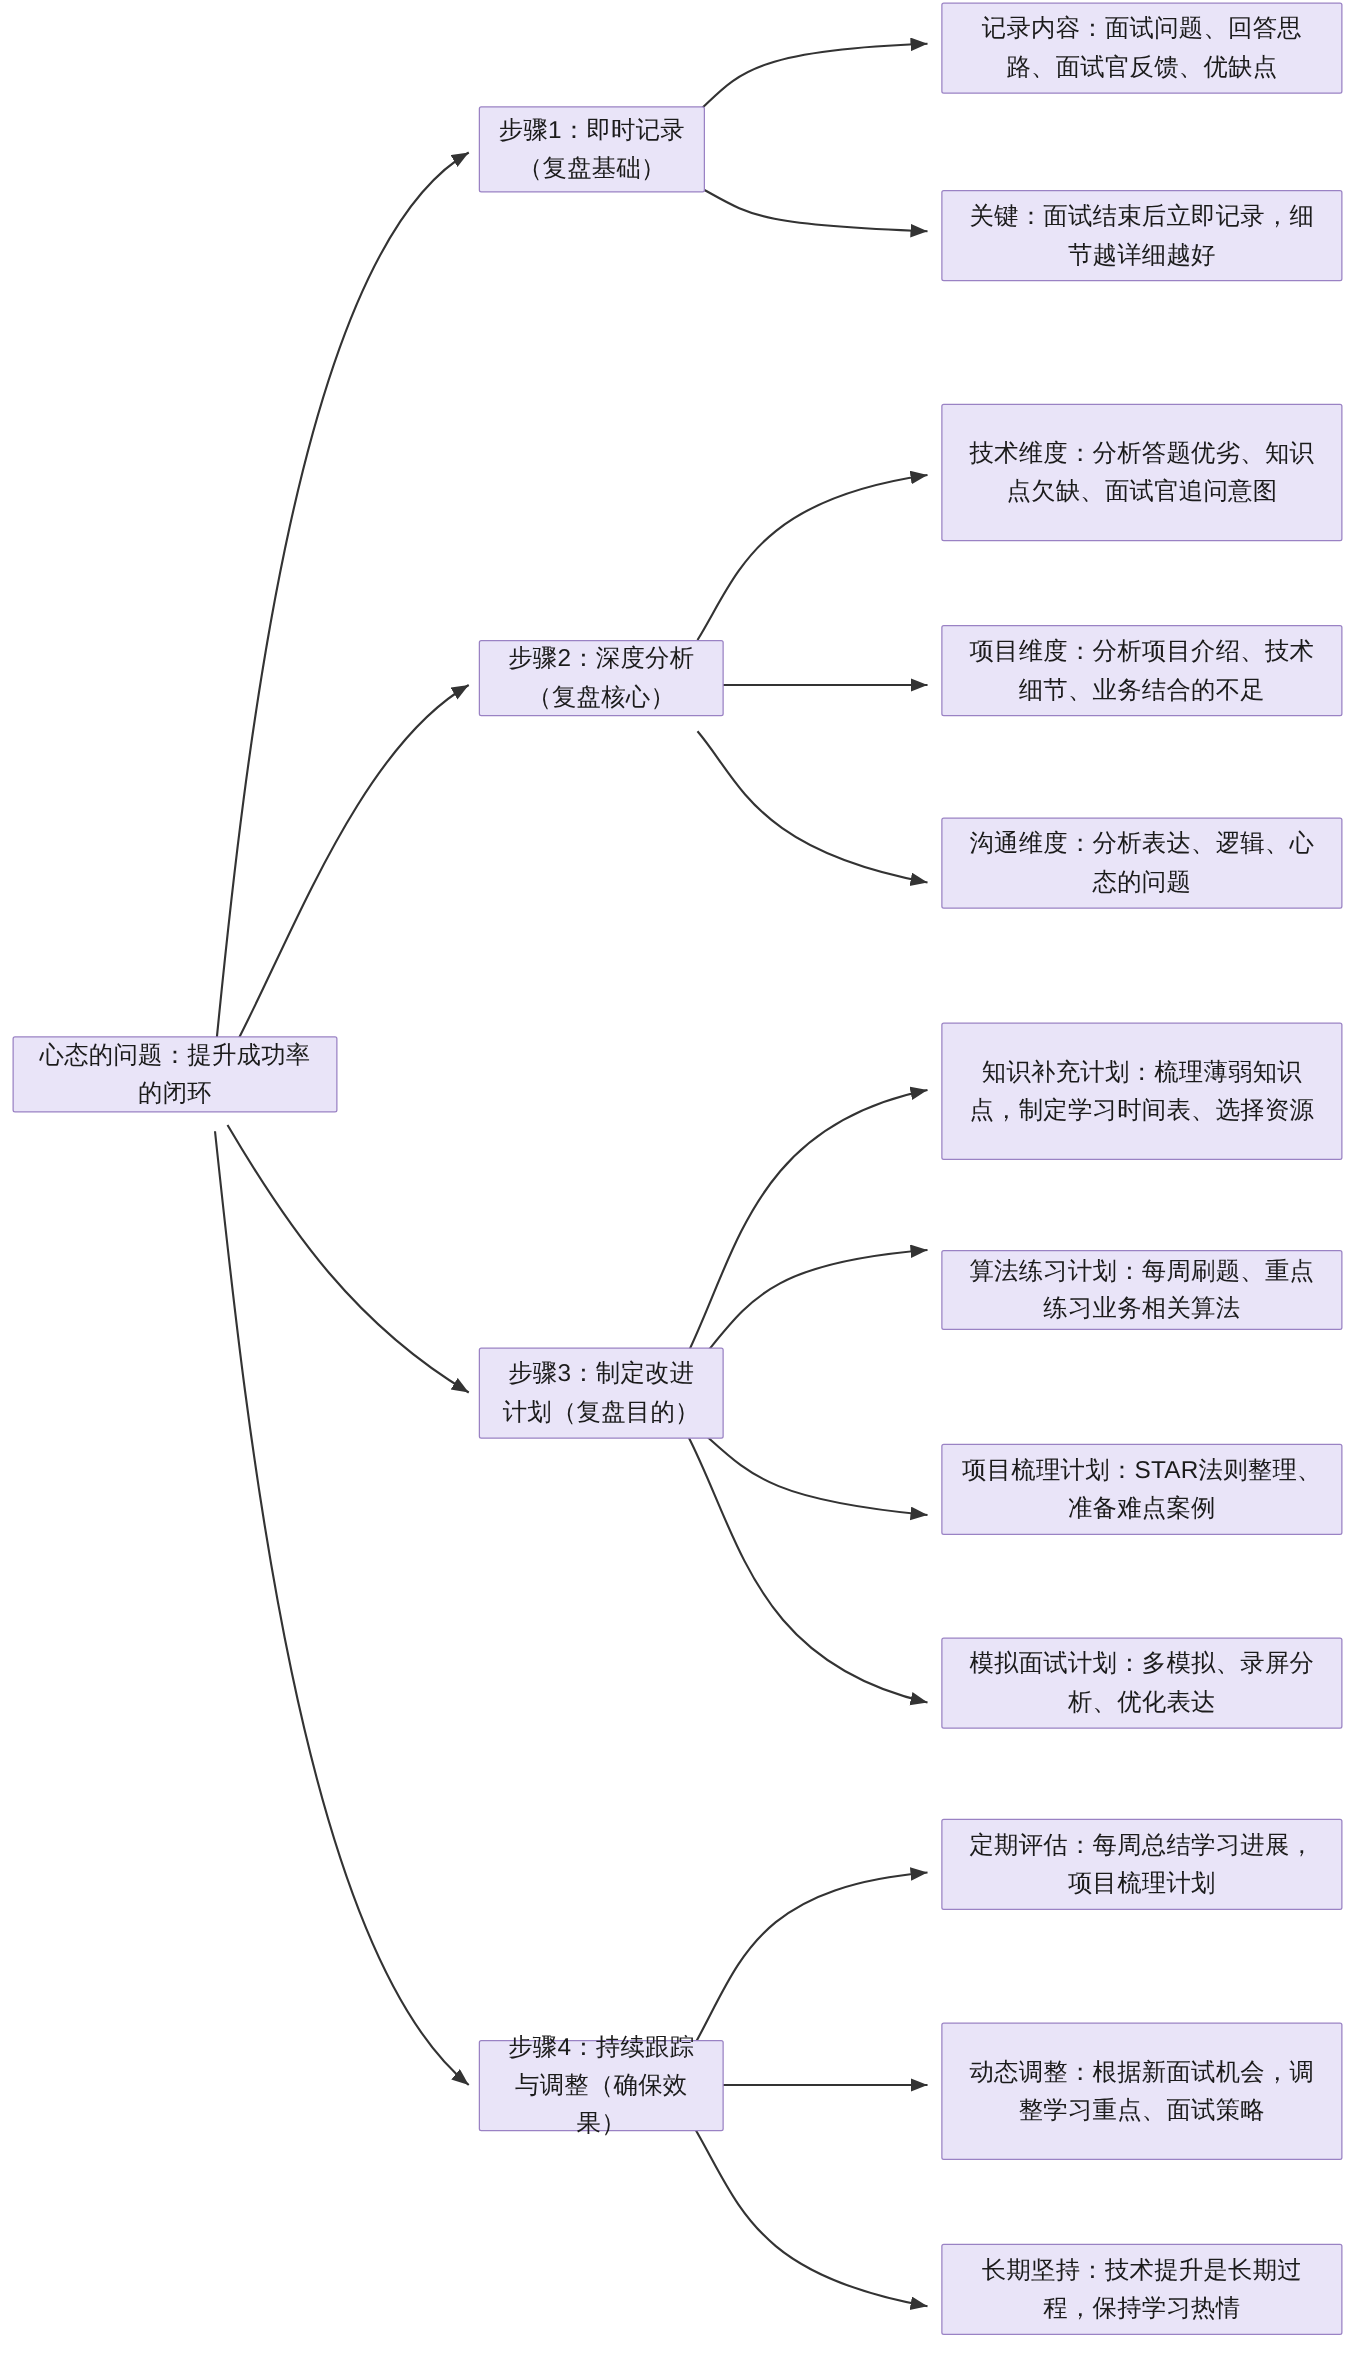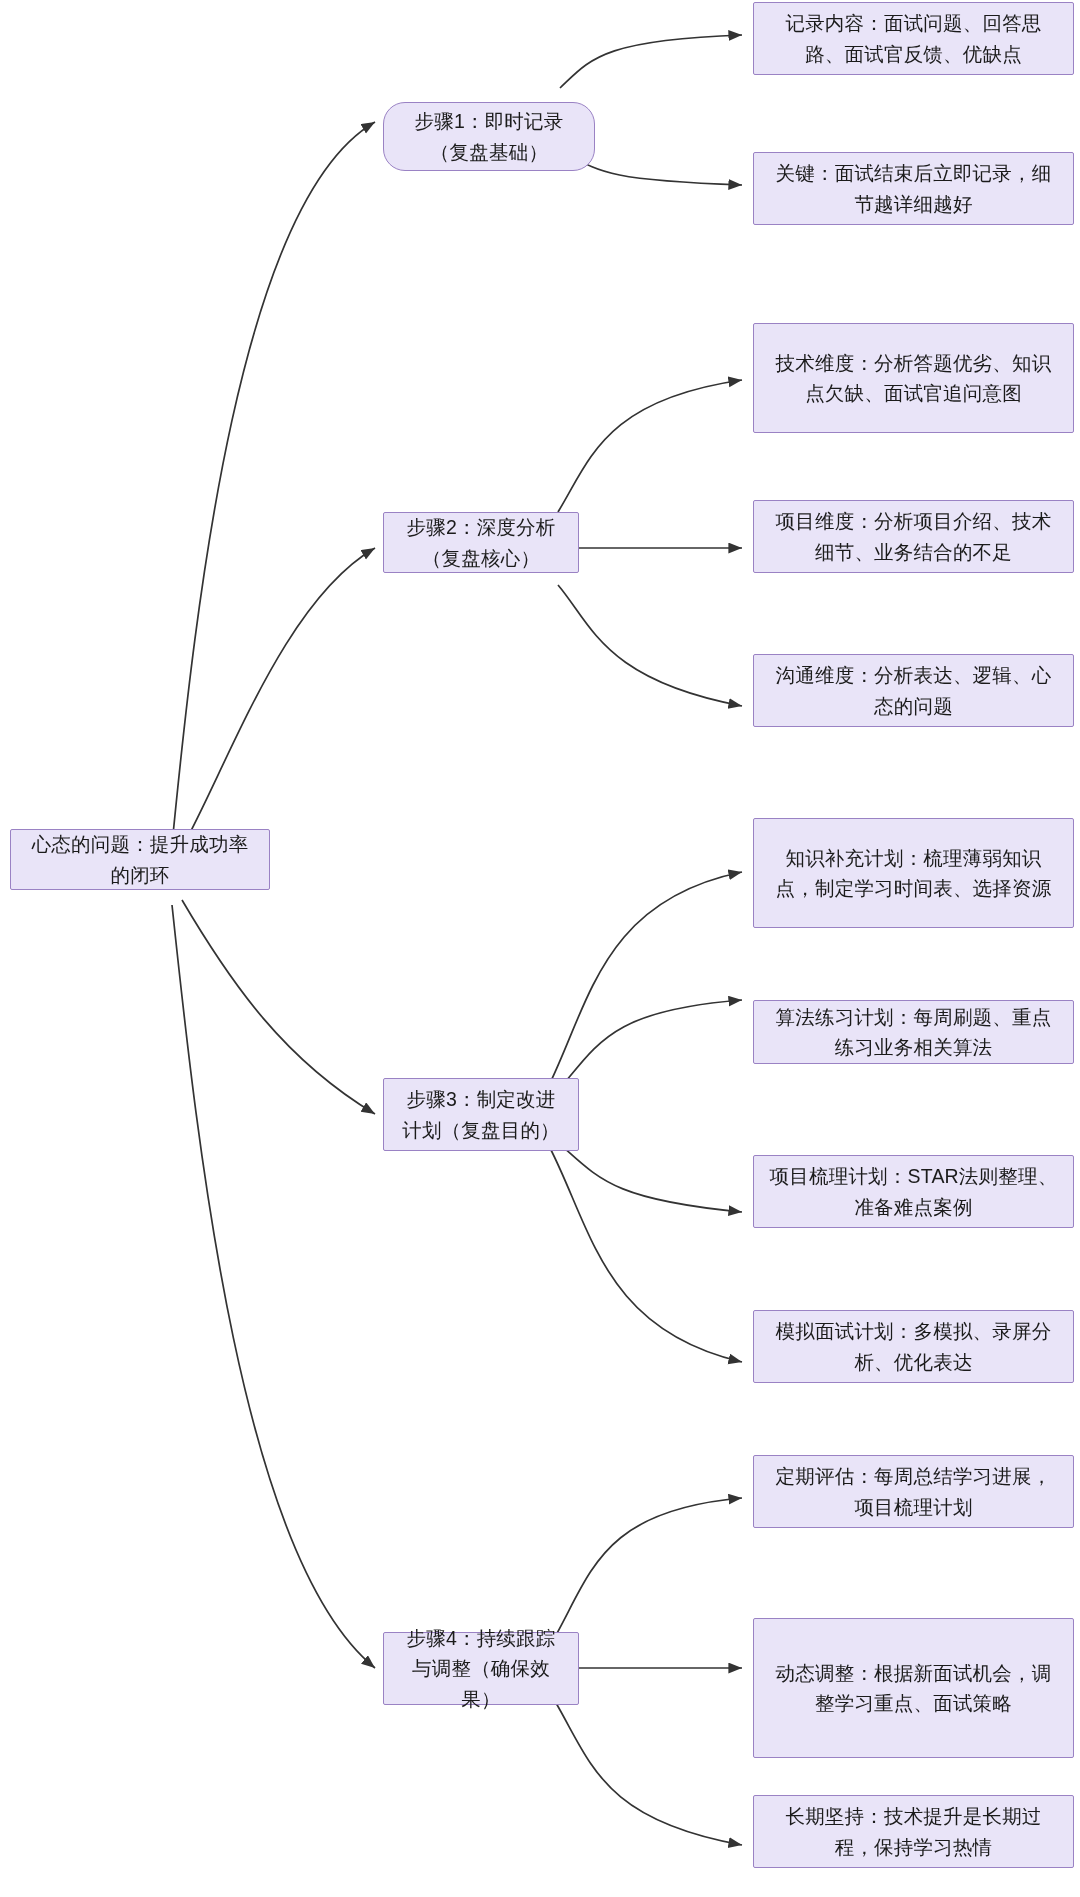--- a/index.html
+++ b/index.html
@@ -83,21 +83,21 @@
       <path d="M 556 1635 C 592 1570 604 1510 742 1498"></path>
       <path d="M 578 1668 L 742 1668"></path>
       <path d="M 556 1703 C 592 1765 604 1820 742 1845"></path>
     </g>
   </svg>
 
   <div class="node" style="left:10px; top:829px; width:260px; height:61px;">
     <span>心态的问题：提升成功率的闭环</span>
   </div>
 
-  <div class="node" style="left:383px; top:102px; width:212px; height:69px;border-radius:22px;">
+  <div class="node" style="left:383px; top:85px; width:181px; height:69px;">
     <span>步骤1：即时记录（复盘基础）</span>
   </div>
   <div class="node" style="left:753px; top:2px; width:321px; height:73px;">
     <span>记录内容：面试问题、回答思路、面试官反馈、优缺点</span>
   </div>
   <div class="node" style="left:753px; top:152px; width:321px; height:73px;">
     <span>关键：面试结束后立即记录，细节越详细越好</span>
   </div>
 
   <div class="node" style="left:383px; top:512px; width:196px; height:61px;">
@@ -128,20 +128,20 @@
   <div class="node" style="left:753px; top:1310px; width:321px; height:73px;">
     <span>模拟面试计划：多模拟、录屏分析、优化表达</span>
   </div>
 
   <div class="node" style="left:383px; top:1632px; width:196px; height:73px;">
     <span>步骤4：持续跟踪与调整（确保效果）</span>
   </div>
   <div class="node" style="left:753px; top:1455px; width:321px; height:73px;">
     <span>定期评估：每周总结学习进展，项目梳理计划</span>
   </div>
-  <div class="node" style="left:753px; top:1618px; width:321px; height:140px;">
+  <div class="node" style="left:753px; top:1618px; width:321px; height:110px;">
     <span>动态调整：根据新面试机会，调整学习重点、面试策略</span>
   </div>
   <div class="node" style="left:753px; top:1795px; width:321px; height:73px;">
     <span>长期坚持：技术提升是长期过程，保持学习热情</span>
   </div>
 
 </div>
 
 </body></html>

